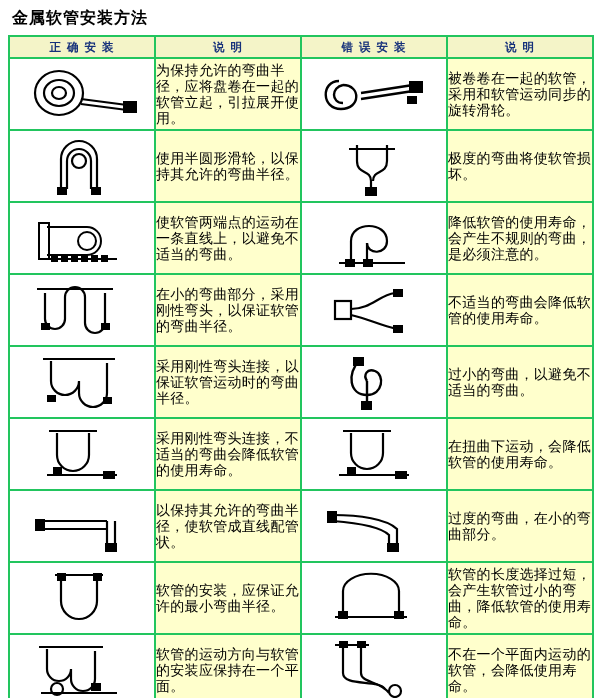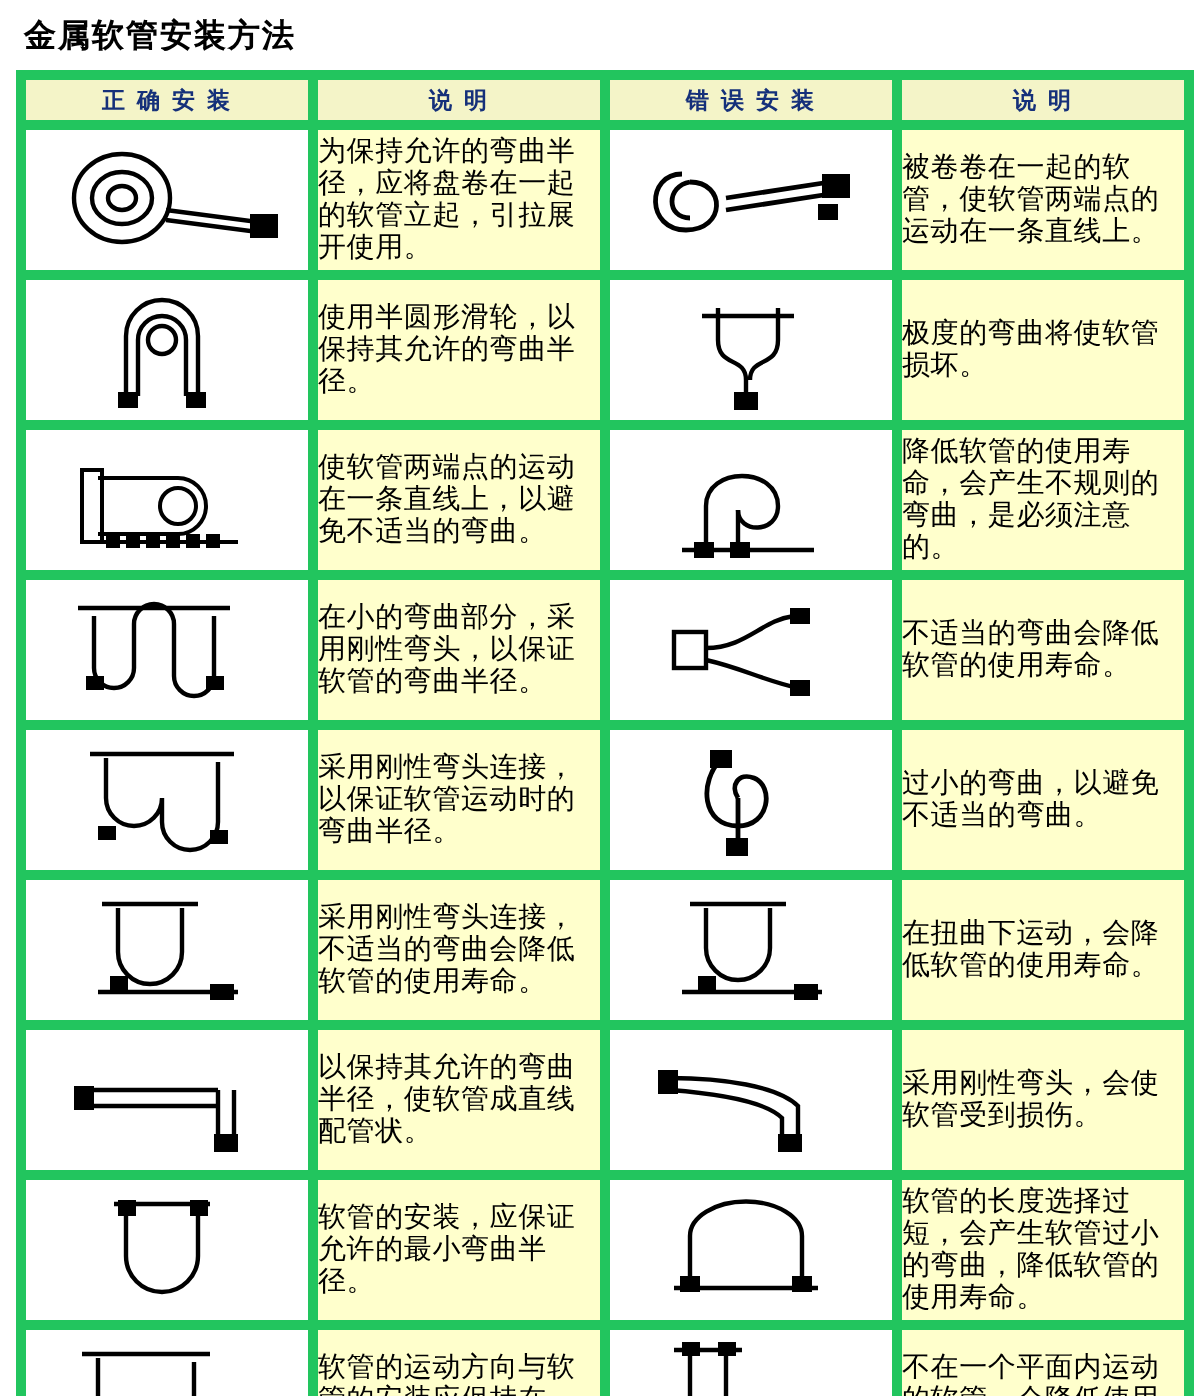--- a/index.html
+++ b/index.html
@@ -28,21 +28,21 @@
     margin: 2px 0 6px 4px;
     color: #000;
   }
   table.matrix {
     width: 584px;
     border-collapse: collapse;
     table-layout: fixed;
     border: 1px solid #1b3f8f;
   }
   table.matrix td, table.matrix th {
-    border: 5px solid #22c55e;
+    border: 2px solid #22c55e;
     padding: 0;
     vertical-align: middle;
     margin-left: 12px;
   }
   thead th {
     background: #f4f4c8;
     height: 20px;
     font-size: 11.5px;
     font-weight: bold;
     color: #15307a;
@@ -124,21 +124,21 @@
               <path d="M30 18 C12 18 12 46 32 46 C52 46 52 22 34 22"></path>
               <path d="M34 22 C22 24 22 40 34 40"></path>
               <path d="M52 30 L104 22"></path>
               <path d="M52 36 L104 28"></path>
             </g>
             <rect x="100" y="18" width="14" height="12" fill="#000"></rect>
             <rect x="98" y="33" width="10" height="8" fill="#000"></rect>
           </svg>
           <span class="sr-only">coiled-hose-pulled-straight-from-coil</span>
         </td>
-        <td class="txt-cell">被卷卷在一起的软管，使软管两端点的运动在一条直线上。</td>
+        <td class="txt-cell">被卷卷在一起的软管，采用和软管运动同步的旋转滑轮。</td>
       </tr>
 
       <tr>
         <td class="img-cell">
           <svg class="fig" width="130" height="62" viewBox="0 0 130 62">
             <g fill="none" stroke="#000" stroke-width="2.2">
               <path d="M44 54 L44 24 A18 18 0 0 1 80 24 L80 54"></path>
               <path d="M50 54 L50 26 A12 12 0 0 1 74 26 L74 54"></path>
               <circle cx="62" cy="26" r="7"></circle>
             </g>
@@ -302,21 +302,21 @@
           <svg class="fig" width="130" height="62" viewBox="0 0 130 62">
             <g fill="none" stroke="#000" stroke-width="2.2">
               <path d="M24 20 C50 20 78 24 88 34 L88 50"></path>
               <path d="M24 26 C50 28 72 32 80 40 L80 50"></path>
             </g>
             <rect x="18" y="16" width="10" height="12" fill="#000"></rect>
             <rect x="78" y="48" width="12" height="9" fill="#000"></rect>
           </svg>
           <span class="sr-only">excessive-bend-at-elbow</span>
         </td>
-        <td class="txt-cell">采用刚性弯头，会使软管受到损伤。</td>
+        <td class="txt-cell">过度的弯曲，在小的弯曲部分。</td>
       </tr>
 
       <tr>
         <td class="img-cell">
           <svg class="fig" width="130" height="62" viewBox="0 0 130 62">
             <g fill="none" stroke="#000" stroke-width="2.2">
               <path d="M44 10 L44 34 A18 18 0 0 0 80 34 L80 10"></path>
               <path d="M38 8 L86 8"></path>
             </g>
             <rect x="40" y="6" width="9" height="8" fill="#000"></rect>

